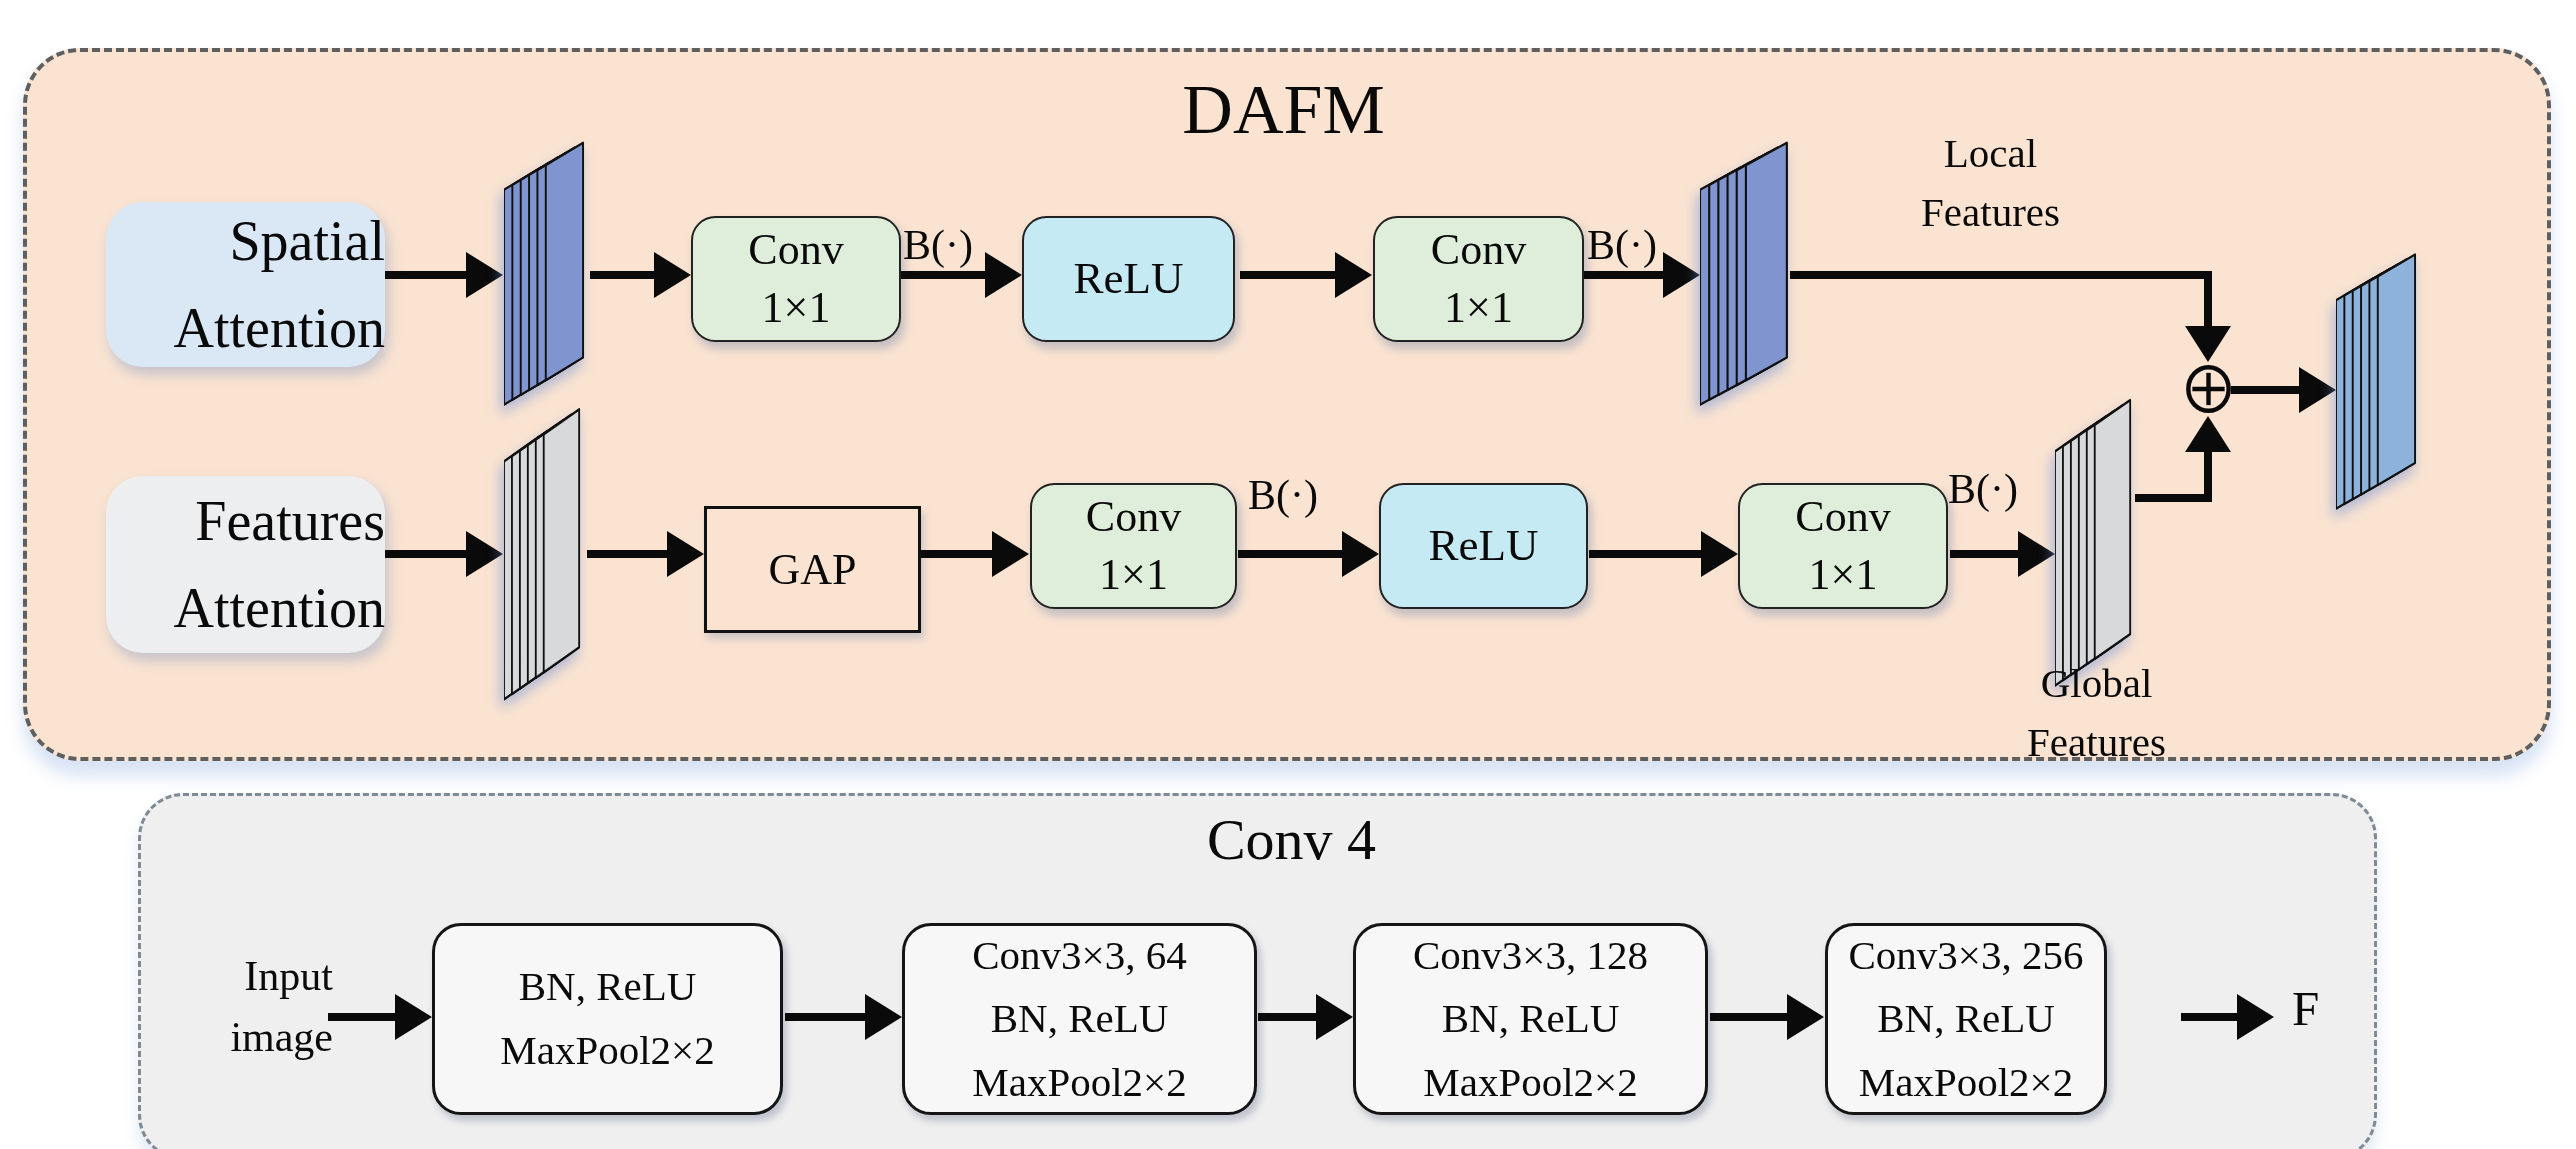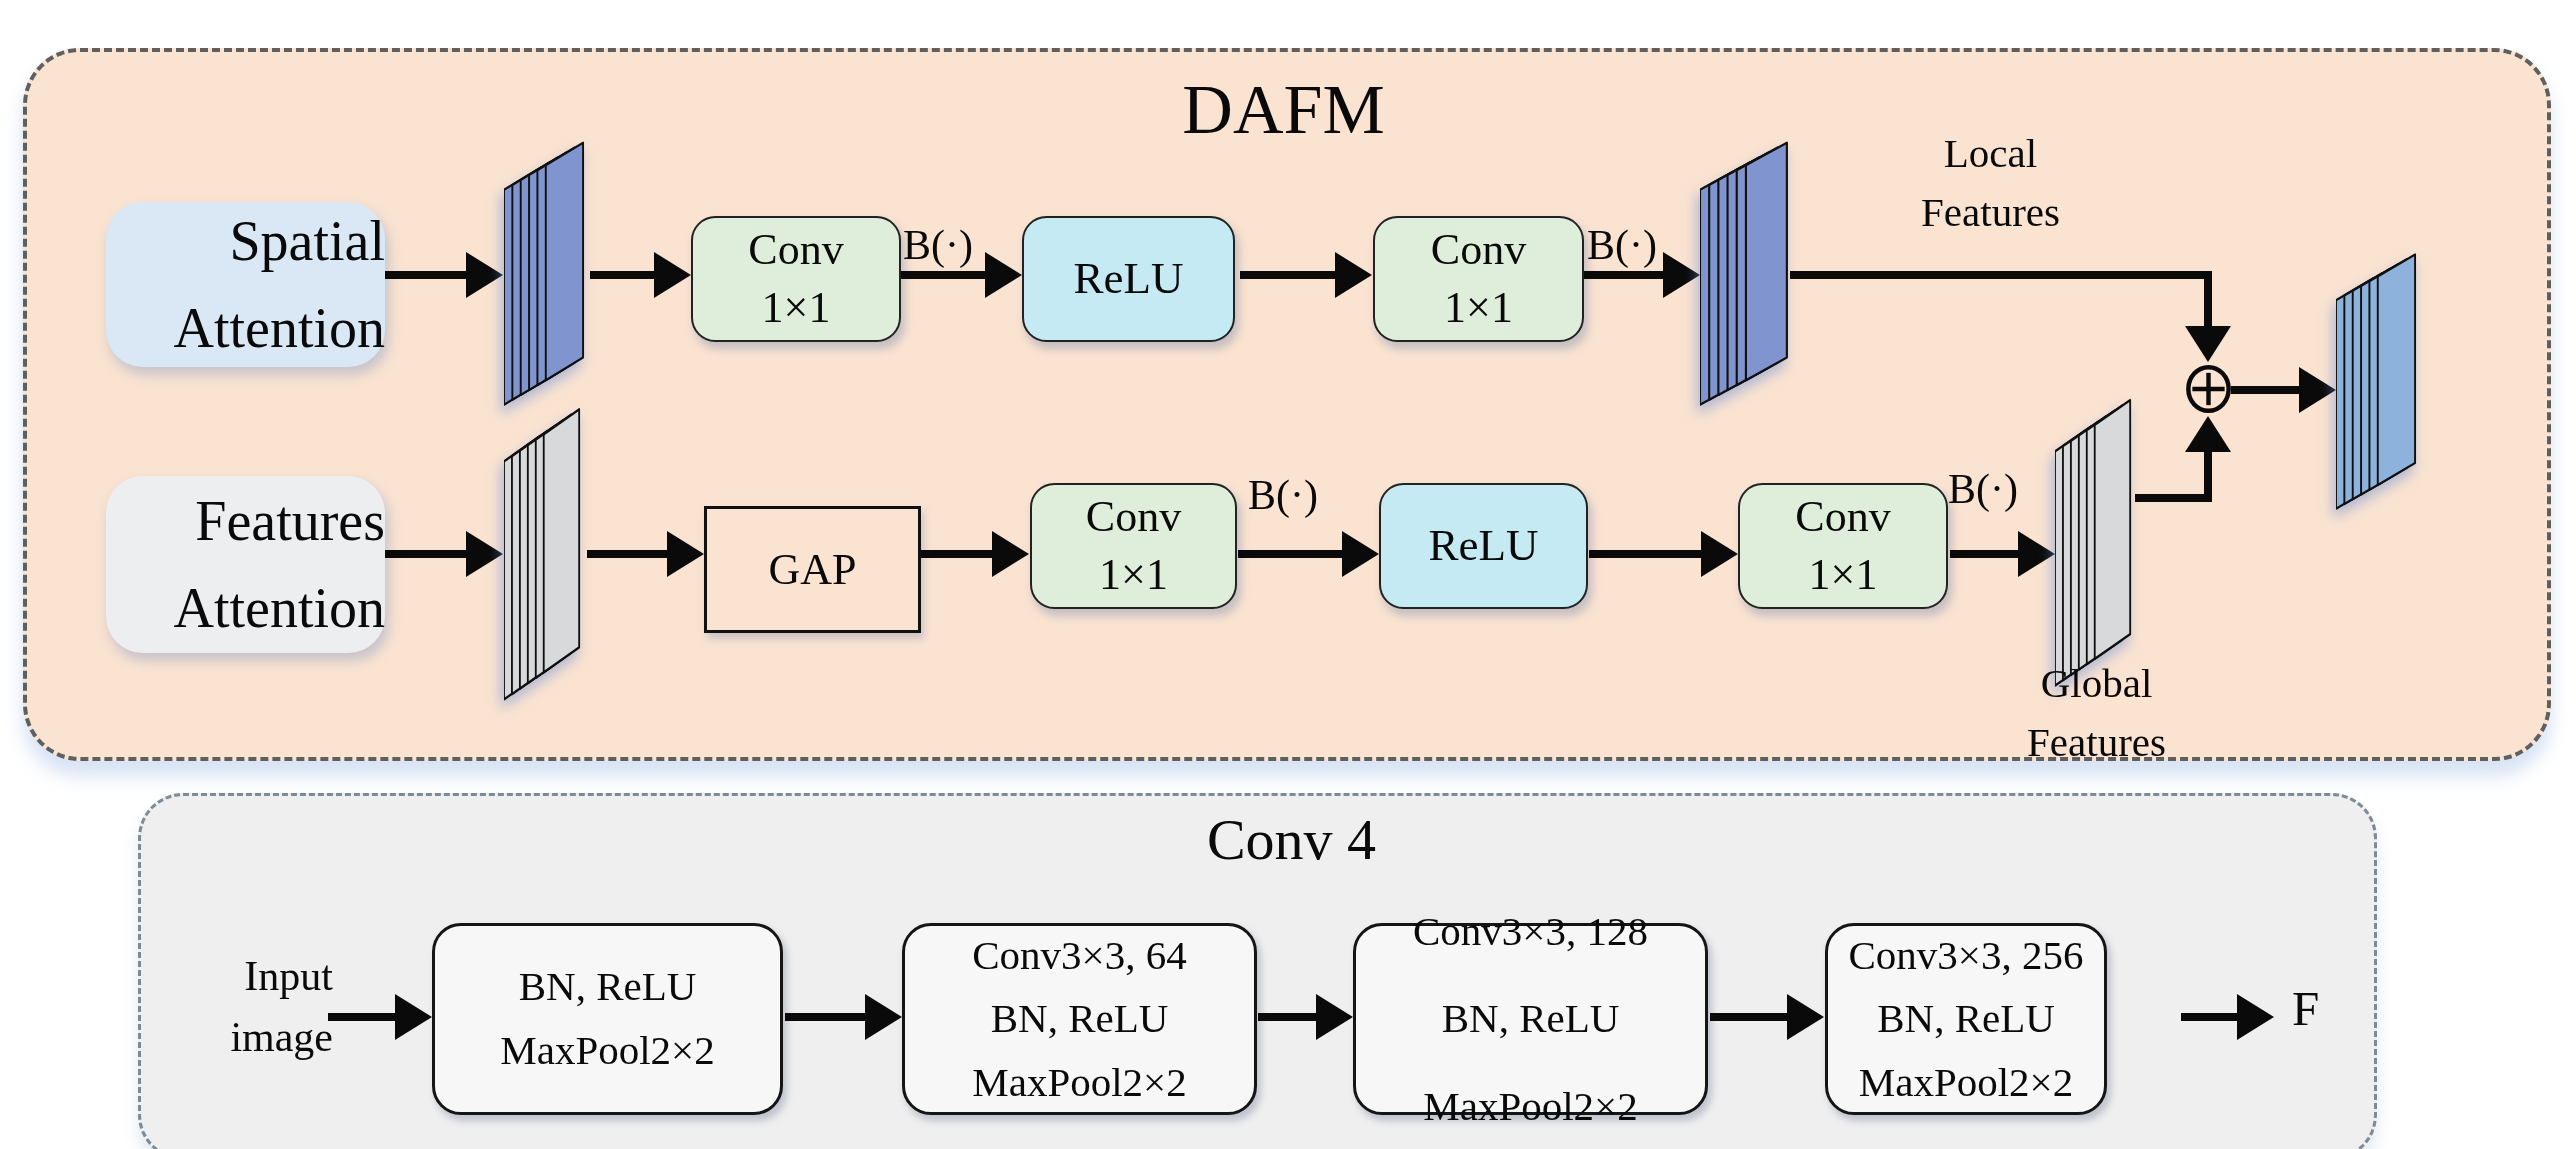--- a/index.html
+++ b/index.html
@@ -232,21 +232,21 @@
   <div class="ar" style="left:785px;top:985px;width:80px;"></div>
 
   <div class="rbox cblock" style="left:902px;top:895px;width:355px;height:192px;">
     <span>Conv3×3, 64</span>
     <span>BN, ReLU</span>
     <span>MaxPool2×2</span>
   </div>
 
   <div class="ar" style="left:1258px;top:985px;width:58px;"></div>
 
-  <div class="rbox cblock" style="left:1353px;top:895px;width:355px;height:192px;gap:24px;">
+  <div class="rbox cblock" style="left:1353px;top:895px;width:355px;height:192px;">
     <span>Conv3×3, 128</span>
     <span>BN, ReLU</span>
     <span>MaxPool2×2</span>
   </div>
 
   <div class="ar" style="left:1710px;top:985px;width:77px;"></div>
 
   <div class="rbox cblock" style="left:1825px;top:895px;width:282px;height:192px;">
     <span>Conv3×3, 256</span>
     <span>BN, ReLU</span>

